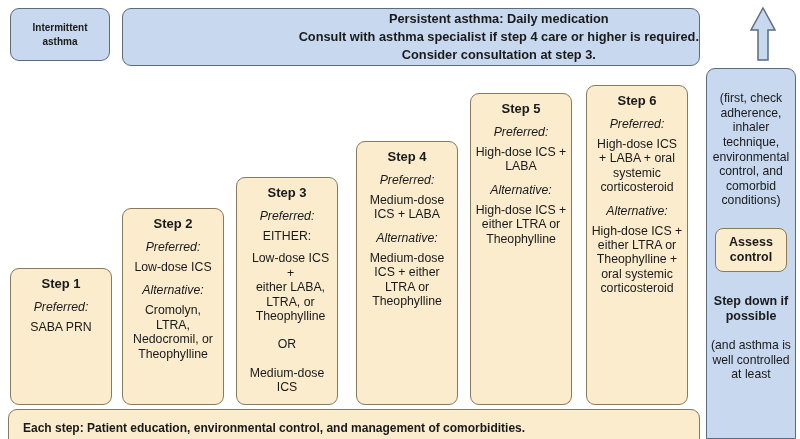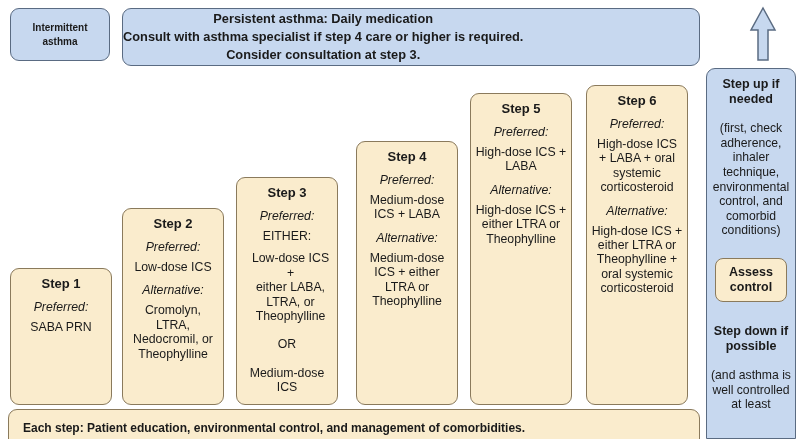--- a/index.html
+++ b/index.html
@@ -43,21 +43,21 @@
     line-height: 1.32;
   }
   #intermittent-box {
     left: 10px;  top: 8px;
     width: 100px; height: 53px;
     display: flex; align-items: center; justify-content: center;
   }
   #persistent-box {
     left: 122px; top: 8px;
     width: 578px; height: 58px;
-    display: flex; align-items: center; justify-content: flex-start;
+    display: flex; align-items: center; justify-content: flex-end;
   }
   #persistent-box .banner-text { font-size: 12.8px; line-height: 1.42; }
 
   
   .step-box {
     padding: 7px 4px 4px 4px;
     overflow: hidden;
   }
   .step-title {
     font-weight: bold;
@@ -184,21 +184,20 @@
     </div>
   <div class="box cream step-box" style="left: 586px; top: 85px; width: 102px; height: 320px;">
       <div class="step-title">Step 6</div>
       <div class="step-head first">Preferred:</div>
       <div class="step-body">High-dose ICS<br>+ LABA + oral<br>systemic<br>corticosteroid</div>
       <div class="step-head">Alternative:</div>
       <div class="step-body">High-dose ICS +<br>either LTRA or<br>Theophylline +<br>oral systemic<br>corticosteroid</div>
     </div>
 
   <div class="box blue" id="side-panel">
-    <div class="side-head">Step up if<br>needed</div>
     <div class="side-note">(first, check<br>adherence,<br>inhaler<br>technique,<br>environmental<br>control, and<br>comorbid<br>conditions)</div>
     <div id="assess-box">
       <span>Assess<br>control</span>
     </div>
     <div class="side-head side-head2">Step down if<br>possible</div>
     <div class="side-note">(and asthma is<br>well controlled<br>at least</div>
   </div>
 
   <div class="box cream" id="footer-box">
     <div id="footer-text">Each step: Patient education, environmental control, and management of comorbidities.</div>

